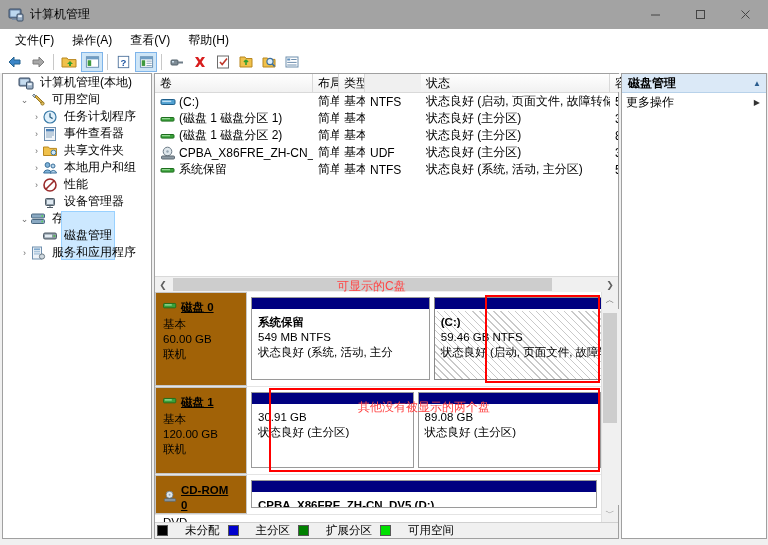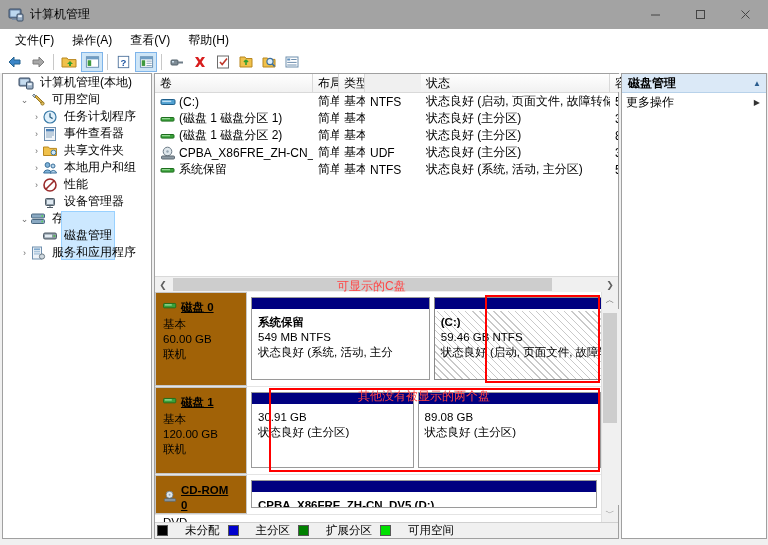--- a/index.html
+++ b/index.html
@@ -570,21 +570,21 @@
         <div class="vscroll">
           <div class="vsb-arrow">︿</div>
           <div class="vsb-track">
               <div class="vsb-thumb"></div>
             </div>
           <div class="vsb-arrow">﹀</div>
         </div>
       <div class="redbox" style="left: 330px; top: 3px; width: 115px; height: 88px;"></div>
           <div class="redtext" style="left: 182px; top: -14px; color: rgb(255, 68, 68);">可显示的C盘</div>
           <div class="redbox" style="left: 114px; top: 96px; width: 331px; height: 84px;"></div>
-          <div class="redtext" style="left: 203px; top: 96px; color: rgb(255, 68, 68);">其他没有被显示的两个盘</div>
+          <div class="redtext" style="left: 203px; top: 107px; color: rgb(255, 68, 68);">其他没有被显示的两个盘</div>
         </div>
 
       <div class="legend" id="legend">
           <div class="lg">
             <span class="sw" style="background: rgb(0, 0, 0);"></span>
             <span>未分配</span>
           </div>
           <div class="lg">
             <span class="sw" style="background: rgb(0, 0, 205);"></span>
             <span>主分区</span>

